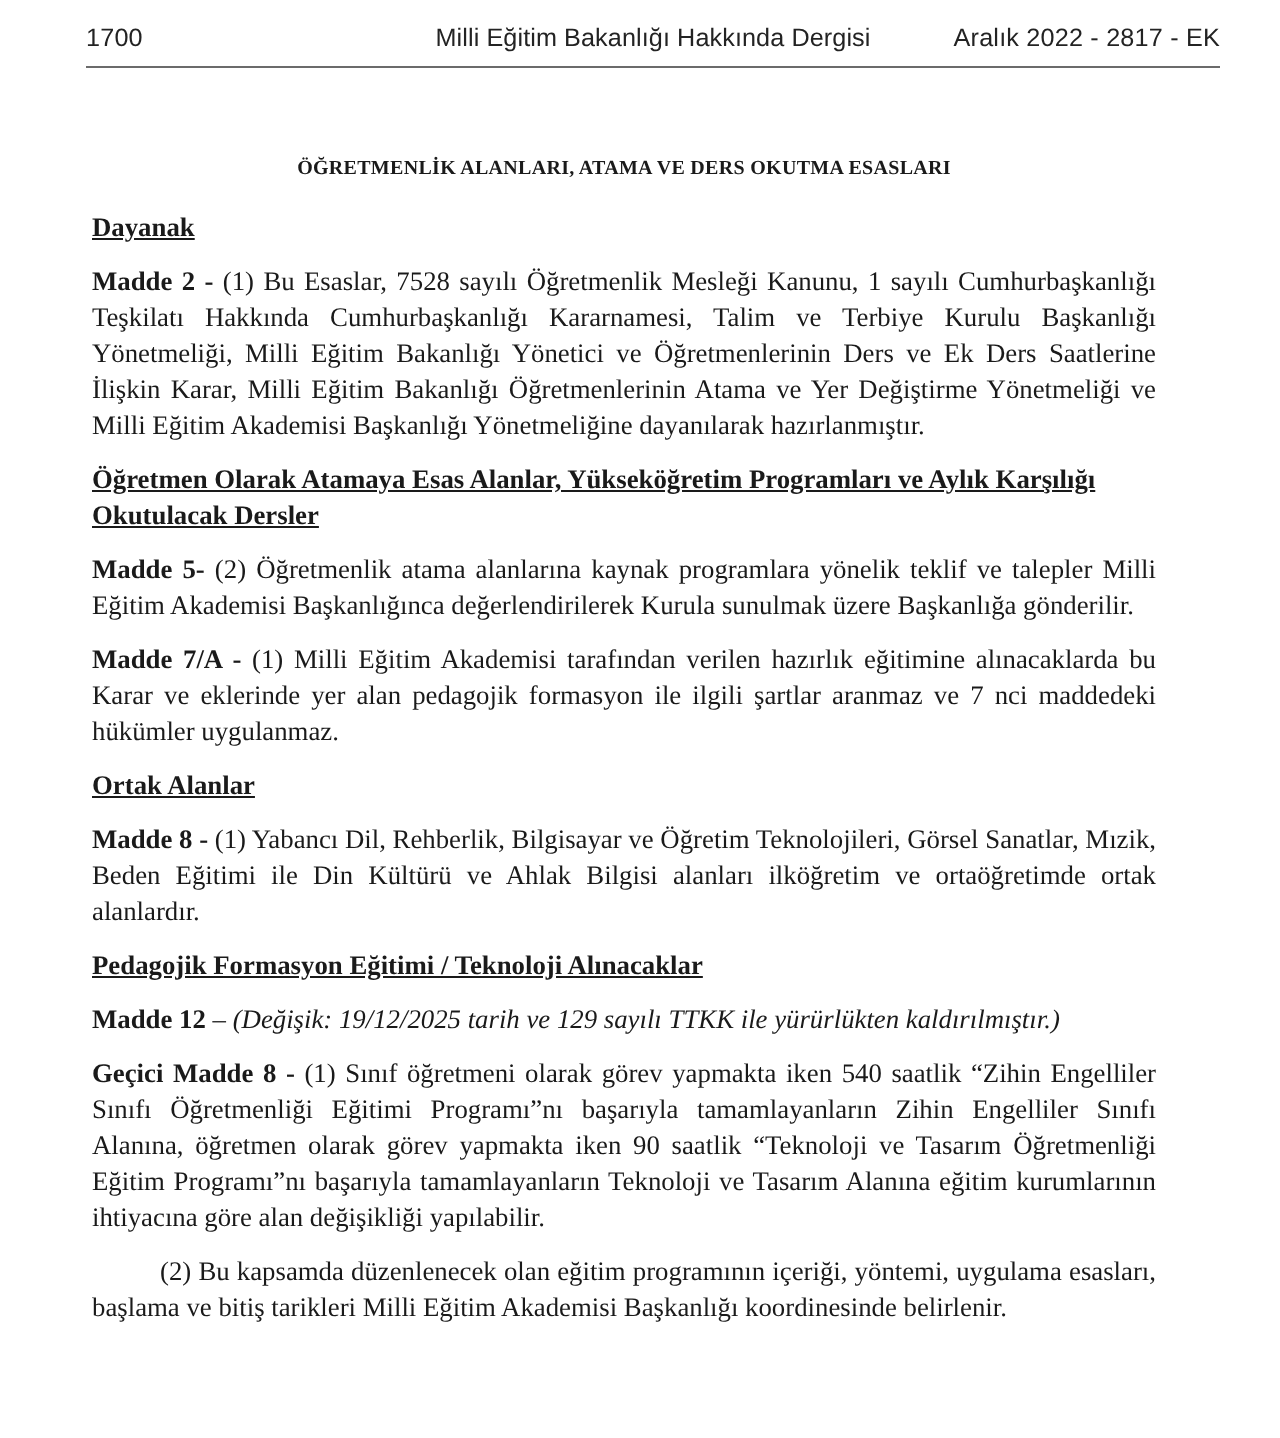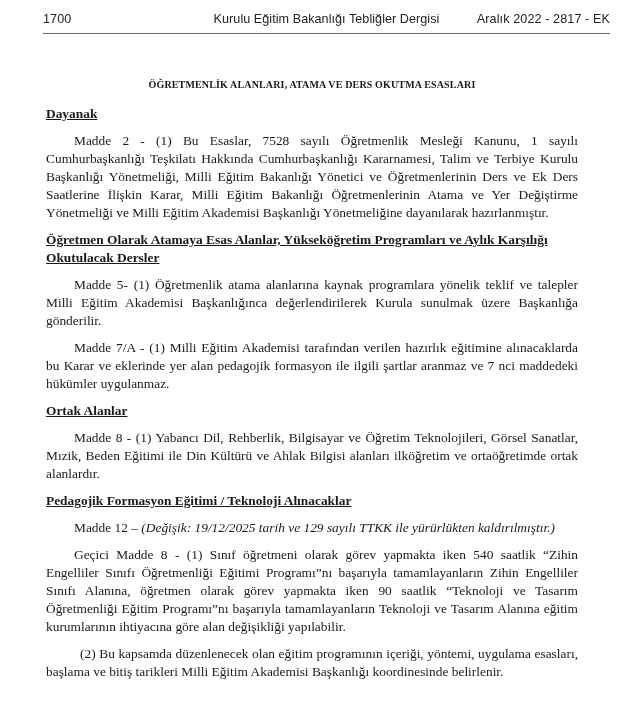--- a/index.html
+++ b/index.html
@@ -93,59 +93,58 @@
     text-align: justify;
     text-justify: inter-word;
     margin: 0 0 9px 0;
     hyphens: none;
   }
   .para:last-child { margin-bottom: 0; }
 
   .para.indent { text-indent: 34px; }
 
   .lead {
-    font-weight: normal;
-    margin-left: 28px;
+    font-weight: bold;
   }
 
   .ital {
     font-style: italic;
   }
 
   .underlined {
     text-underline-offset: 2px;
     text-decoration-thickness: 1px;
   }
 </style>
 </head>
 <body>
 
 <div class="page">
 
   <div class="running-head">
     <span class="folio">1700</span>
-    <span class="journal">Kurulu Eğitim Bakanlığı Tebliğler Dergisi</span>
+    <span class="journal">Milli Eğitim Bakanlığı Hakkında Dergisi</span>
     <span class="issue">Aralık 2022 - 2817 - EK</span>
   </div>
   <div class="head-rule"></div>
 
   <div class="content">
 
     <h1 class="doc-title">ÖĞRETMENLİK ALANLARI, ATAMA VE DERS OKUTMA ESASLARI</h1>
 
     <div class="sect-head">Dayanak</div>
 
     <p class="para">
       <span class="lead">Madde 2 - </span><span>(1) Bu Esaslar, 7528 sayılı Öğretmenlik Mesleği Kanunu, 1 sayılı Cumhurbaşkanlığı Teşkilatı Hakkında Cumhurbaşkanlığı Kararnamesi, Talim ve Terbiye Kurulu Başkanlığı Yönetmeliği, Milli Eğitim Bakanlığı Yönetici ve Öğretmenlerinin Ders ve Ek Ders Saatlerine İlişkin Karar, Milli Eğitim Bakanlığı Öğretmenlerinin Atama ve Yer Değiştirme Yönetmeliği ve Milli Eğitim Akademisi Başkanlığı Yönetmeliğine dayanılarak hazırlanmıştır.</span>
     </p>
 
     <div class="sect-head">Öğretmen Olarak Atamaya Esas Alanlar, Yükseköğretim Programları ve Aylık Karşılığı Okutulacak Dersler</div>
 
     <p class="para">
-      <span class="lead">Madde 5- </span><span>(1) Öğretmenlik atama alanlarına kaynak programlara yönelik teklif ve talepler Milli Eğitim Akademisi Başkanlığınca değerlendirilerek Kurula sunulmak üzere Başkanlığa gönderilir.</span>
+      <span class="lead">Madde 5- </span><span>(2) Öğretmenlik atama alanlarına kaynak programlara yönelik teklif ve talepler Milli Eğitim Akademisi Başkanlığınca değerlendirilerek Kurula sunulmak üzere Başkanlığa gönderilir.</span>
     </p>
 
 
     <p class="para">
       <span class="lead">Madde 7/A - </span><span>(1) Milli Eğitim Akademisi tarafından verilen hazırlık eğitimine alınacaklarda bu Karar ve eklerinde </span><span class="underlined">yer alan pedagojik formasyon ile ilgili şartlar aranmaz ve 7</span><span> nci maddedeki hükümler uygulanmaz.</span>
     </p>
 
     <div class="sect-head">Ortak Alanlar</div>
 
     <p class="para">

